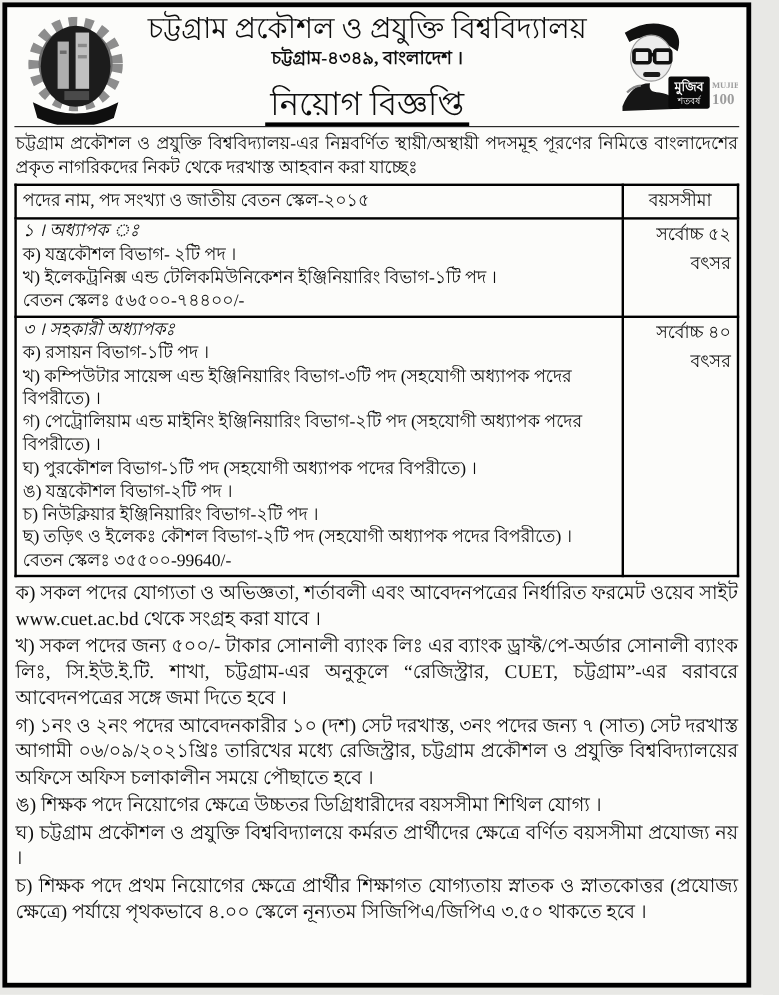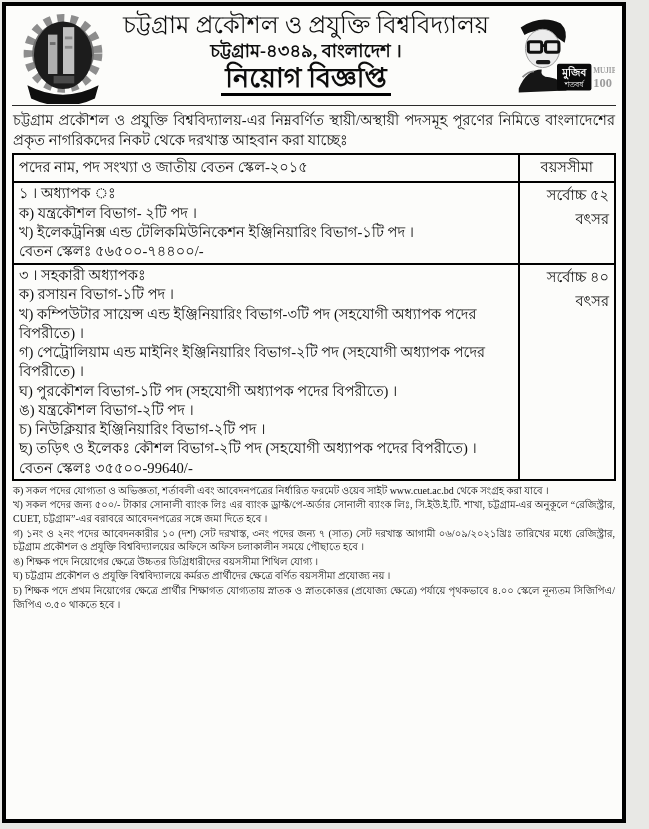--- a/index.html
+++ b/index.html
@@ -20,23 +20,23 @@
   
   .masthead{
     display:flex;align-items:flex-start;justify-content:space-between;
     border-bottom:1.5px solid #2a2a2a;
     padding:2px 0 3px 0;
     height:92px;
   }
   .emblem-wrap{width:102px;display:flex;justify-content:center;padding-top:4px;}
   .title-block{flex:1;text-align:center;line-height:1.12;}
   .uni-name{font-size:24px;font-weight:normal;letter-spacing:0;margin-top:2px;}
-  .uni-addr{font-size:18px;font-weight:bold;margin-top:2px;}
+  .uni-addr{font-size:15px;font-weight:bold;margin-top:2px;}
   .notice-title{
-    display:inline-block;font-size:27px;font-weight:bold;margin-top:3px;
+    display:inline-block;font-size:27px;font-weight:normal;margin-top:15px;
     border-bottom:3px solid #000;padding:0 4px 1px 4px;line-height:1.05;
   }
   .mujib-wrap{width:118px;display:flex;justify-content:center;padding-top:4px;}
   
   .intro{
     font-size:14.6px;line-height:1.38;text-align:justify;
     padding:4px 1px 3px 1px;
   }
   
   table.positions{
@@ -46,26 +46,26 @@
     border:2px solid #000;
     font-weight:normal;
     font-size:14.6px;
     padding:1px 5px;
     vertical-align:top;
   }
   th.col-left{text-align:left;width:82%;margin-left:29px;}
   th.col-right{text-align:center;}
   td.cell-left{line-height:1.32;padding-bottom:3px;}
   td.cell-right{text-align:right;padding-top:4px;font-size:14.6px;}
-  .row-title{line-height:1.35;}
+  .row-title{line-height:1.35;font-style:italic;}
   .row-line{line-height:1.32;font-family:Liberation Serif, serif;}
   
   .notes{padding:3px 1px 0 1px;}
   .note-item{
-    font-size:10px;line-height:1.36;text-align:justify;margin:0 0 1px 0;
+    font-size:16px;line-height:1.36;text-align:justify;margin:0 0 1px 0;
   }
 </style>
 </head>
 <body>
 
 <div class="doc">
 
   <div class="masthead">
     <div class="emblem-wrap">
       <svg width="94" height="90" viewBox="0 0 100 96">

